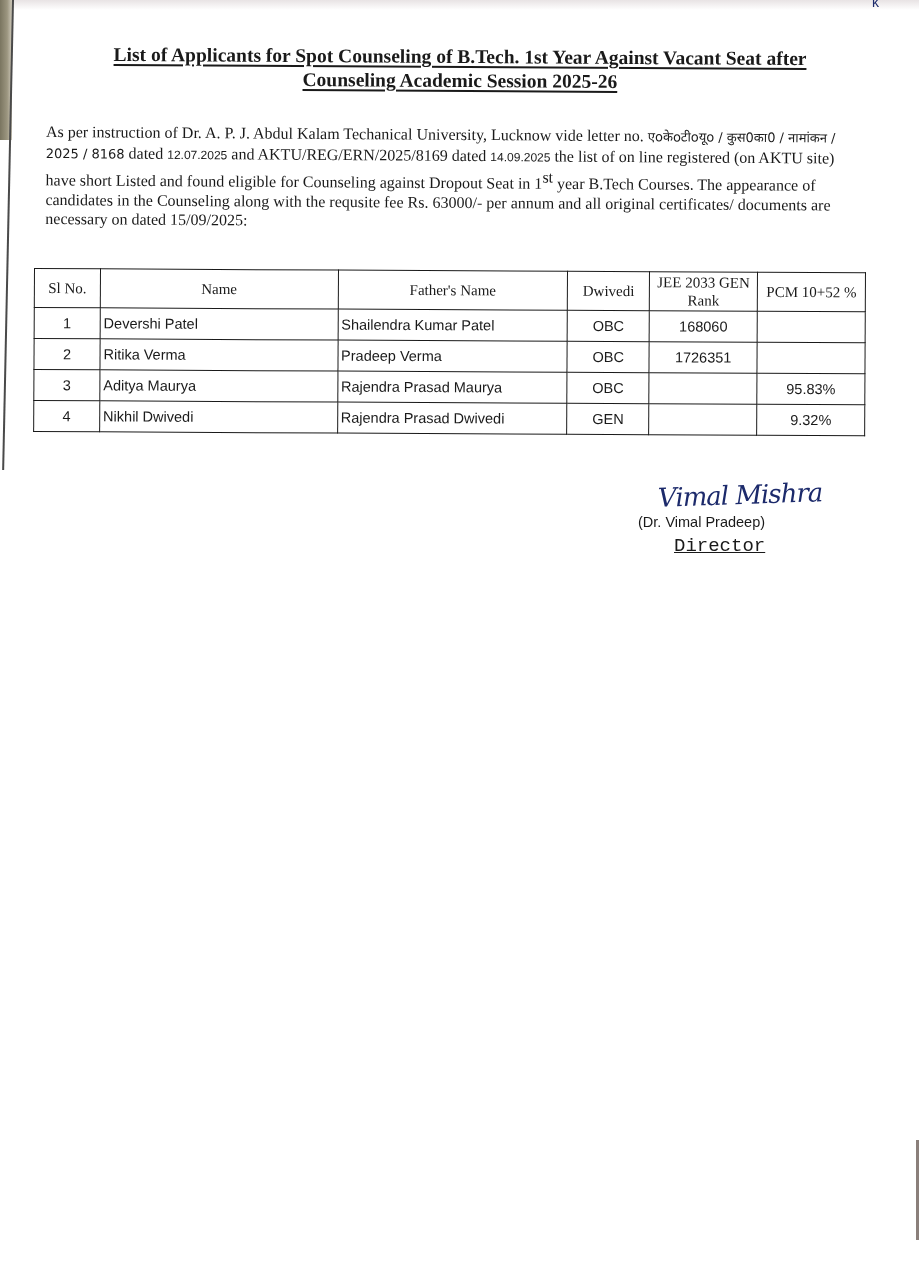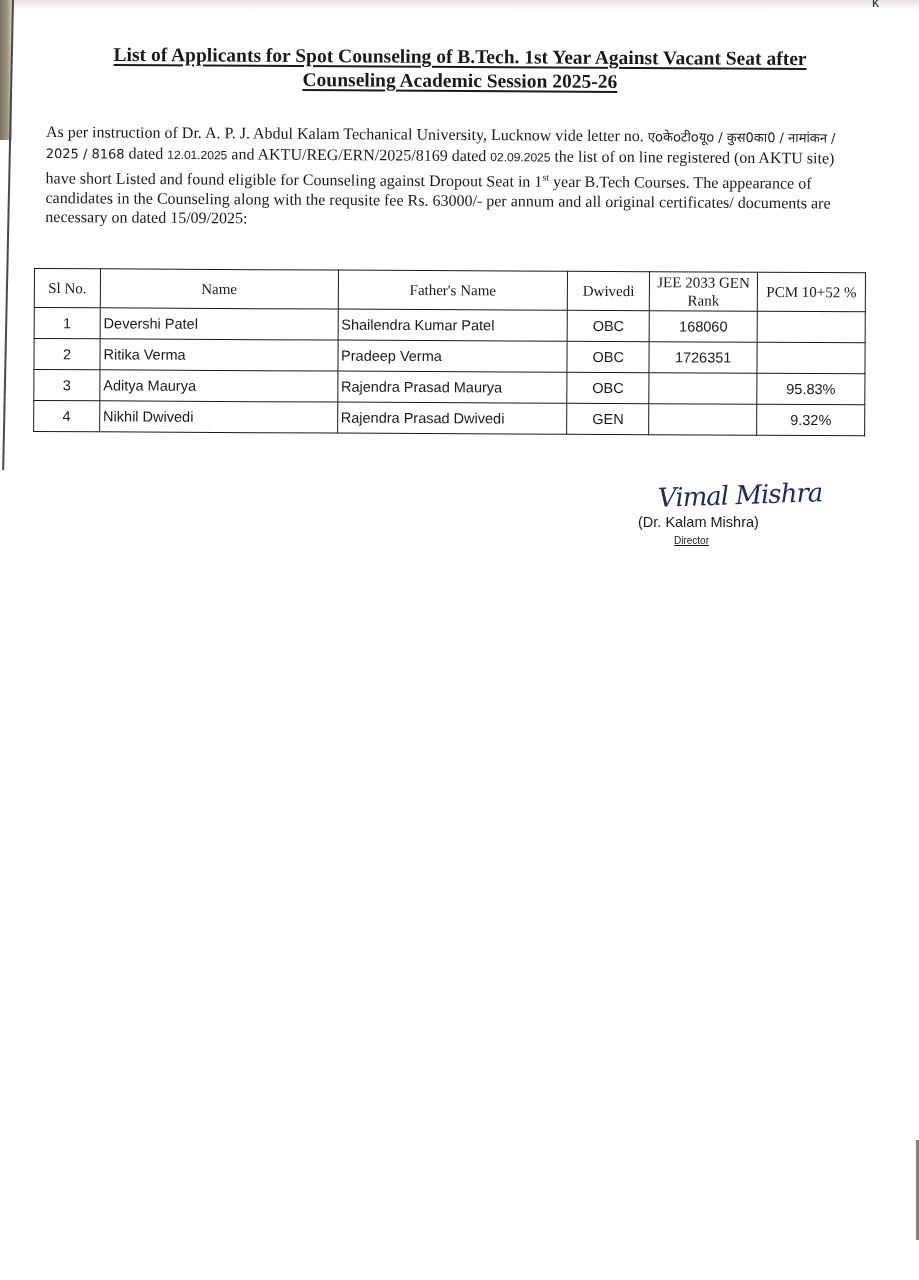--- a/index.html
+++ b/index.html
@@ -32,63 +32,63 @@
     transform: rotate(0.35deg);
   }
   .title span { text-decoration: underline; text-decoration-thickness: 2px; text-underline-offset: 3px; }
 
   .para {
     position: absolute; left: 46px; top: 122px; width: 800px;
     font-size: 16px; line-height: 19.5px; transform: rotate(0.4deg); transform-origin: left top;
   }
   .para .small { font-size: 12px; font-family: "Liberation Sans", sans-serif; }
   .para .hindi { font-size: 13px; font-family: "DejaVu Sans", sans-serif; }
-  .para sup { font-size: 10px; }
+  .para sup { font-size: 16px; }
 
   table.list {
     position: absolute; left: 34px; top: 268px; width: 832px;
     border-collapse: collapse; transform: rotate(0.3deg); transform-origin: left top;
   }
   table.list th, table.list td {
     border: 1.6px solid #1a1a1a; padding: 0 3px; height: 30px;
   }
   table.list th {
     font-family: "Liberation Serif", serif; font-weight: normal; font-size: 15px;
     height: 38px; text-align: center; line-height: 18px;
   }
   table.list td { font-family: "Liberation Sans", sans-serif; font-size: 14.5px; }
   td.c { text-align: center; }
   td.l { text-align: left; }
 
   .sign { position: absolute; left: 658px; top: 480px; font-family: "DejaVu Serif", serif; font-style: italic; font-size: 26px; color: #1c2a6b; letter-spacing: -1px; transform: rotate(-2deg); }
   .signer { position: absolute; left: 638px; top: 514px; font-family: "Liberation Sans", sans-serif; font-size: 14.5px; }
-  .designation { position: absolute; left: 674px; top: 535px; font-family: Liberation Sans, sans-serif; font-size: 10px; text-decoration: underline; text-align: right; }
+  .designation { position: absolute; left: 674px; top: 535px; font-family: Liberation Mono, monospace; font-size: 19px; text-decoration: underline; text-align: right; }
 </style>
 </head>
 <body>
 
 <div class="top-smudge"></div>
 <div class="left-edge"></div>
 <div class="left-edge-line"></div>
 <div class="right-mark">ĸ</div>
 <div class="right-edge-bottom"></div>
 
 <div class="title">
   <span>List of Applicants for Spot Counseling of B.Tech. 1st Year Against Vacant Seat after</span><br>
   <span>Counseling Academic Session 2025-26</span>
 </div>
 
 <div class="para">
   <span>As per instruction of Dr. A. P. J. Abdul Kalam Techanical University, Lucknow vide letter no.</span>
   <span class="hindi">एoकेoटीoयूo /</span>
   <span class="hindi">कुस0का0 / नामांकन / 2025 / 8168</span>
   <span>dated</span>
-  <span class="small">12.01.2025</span>
+  <span class="small">12.07.2025</span>
   <span>and AKTU/REG/ERN/2025/8169 dated</span>
-  <span class="small">02.09.2025</span>
+  <span class="small">14.09.2025</span>
   <span>the list of on line registered (on AKTU site) have short Listed and found eligible for Counseling against Dropout Seat in 1</span><sup>st</sup>
   <span>year B.Tech Courses. The appearance of candidates in the Counseling along with the requsite fee Rs. 63000/- per annum and all original certificates/ documents are necessary on dated 15/09/2025:</span>
 </div>
 
 <table class="list">
   <colgroup>
     <col style="width:66px">
       <col style="width:238px">
       <col style="width:230px">
     <col style="width:82px">
@@ -135,14 +135,14 @@
       <td class="l">Nikhil Dwivedi</td>
       <td class="l">Rajendra Prasad Dwivedi</td>
       <td class="c">GEN</td>
       <td class="c"></td>
       <td class="c">9.32%</td>
     </tr>
   </tbody>
 </table>
 
 <div class="sign">Vimal Mishra</div>
-<div class="signer">(Dr. Kalam Mishra)</div>
+<div class="signer">(Dr. Vimal Pradeep)</div>
 <div class="designation">Director</div>
 
 </body></html>

